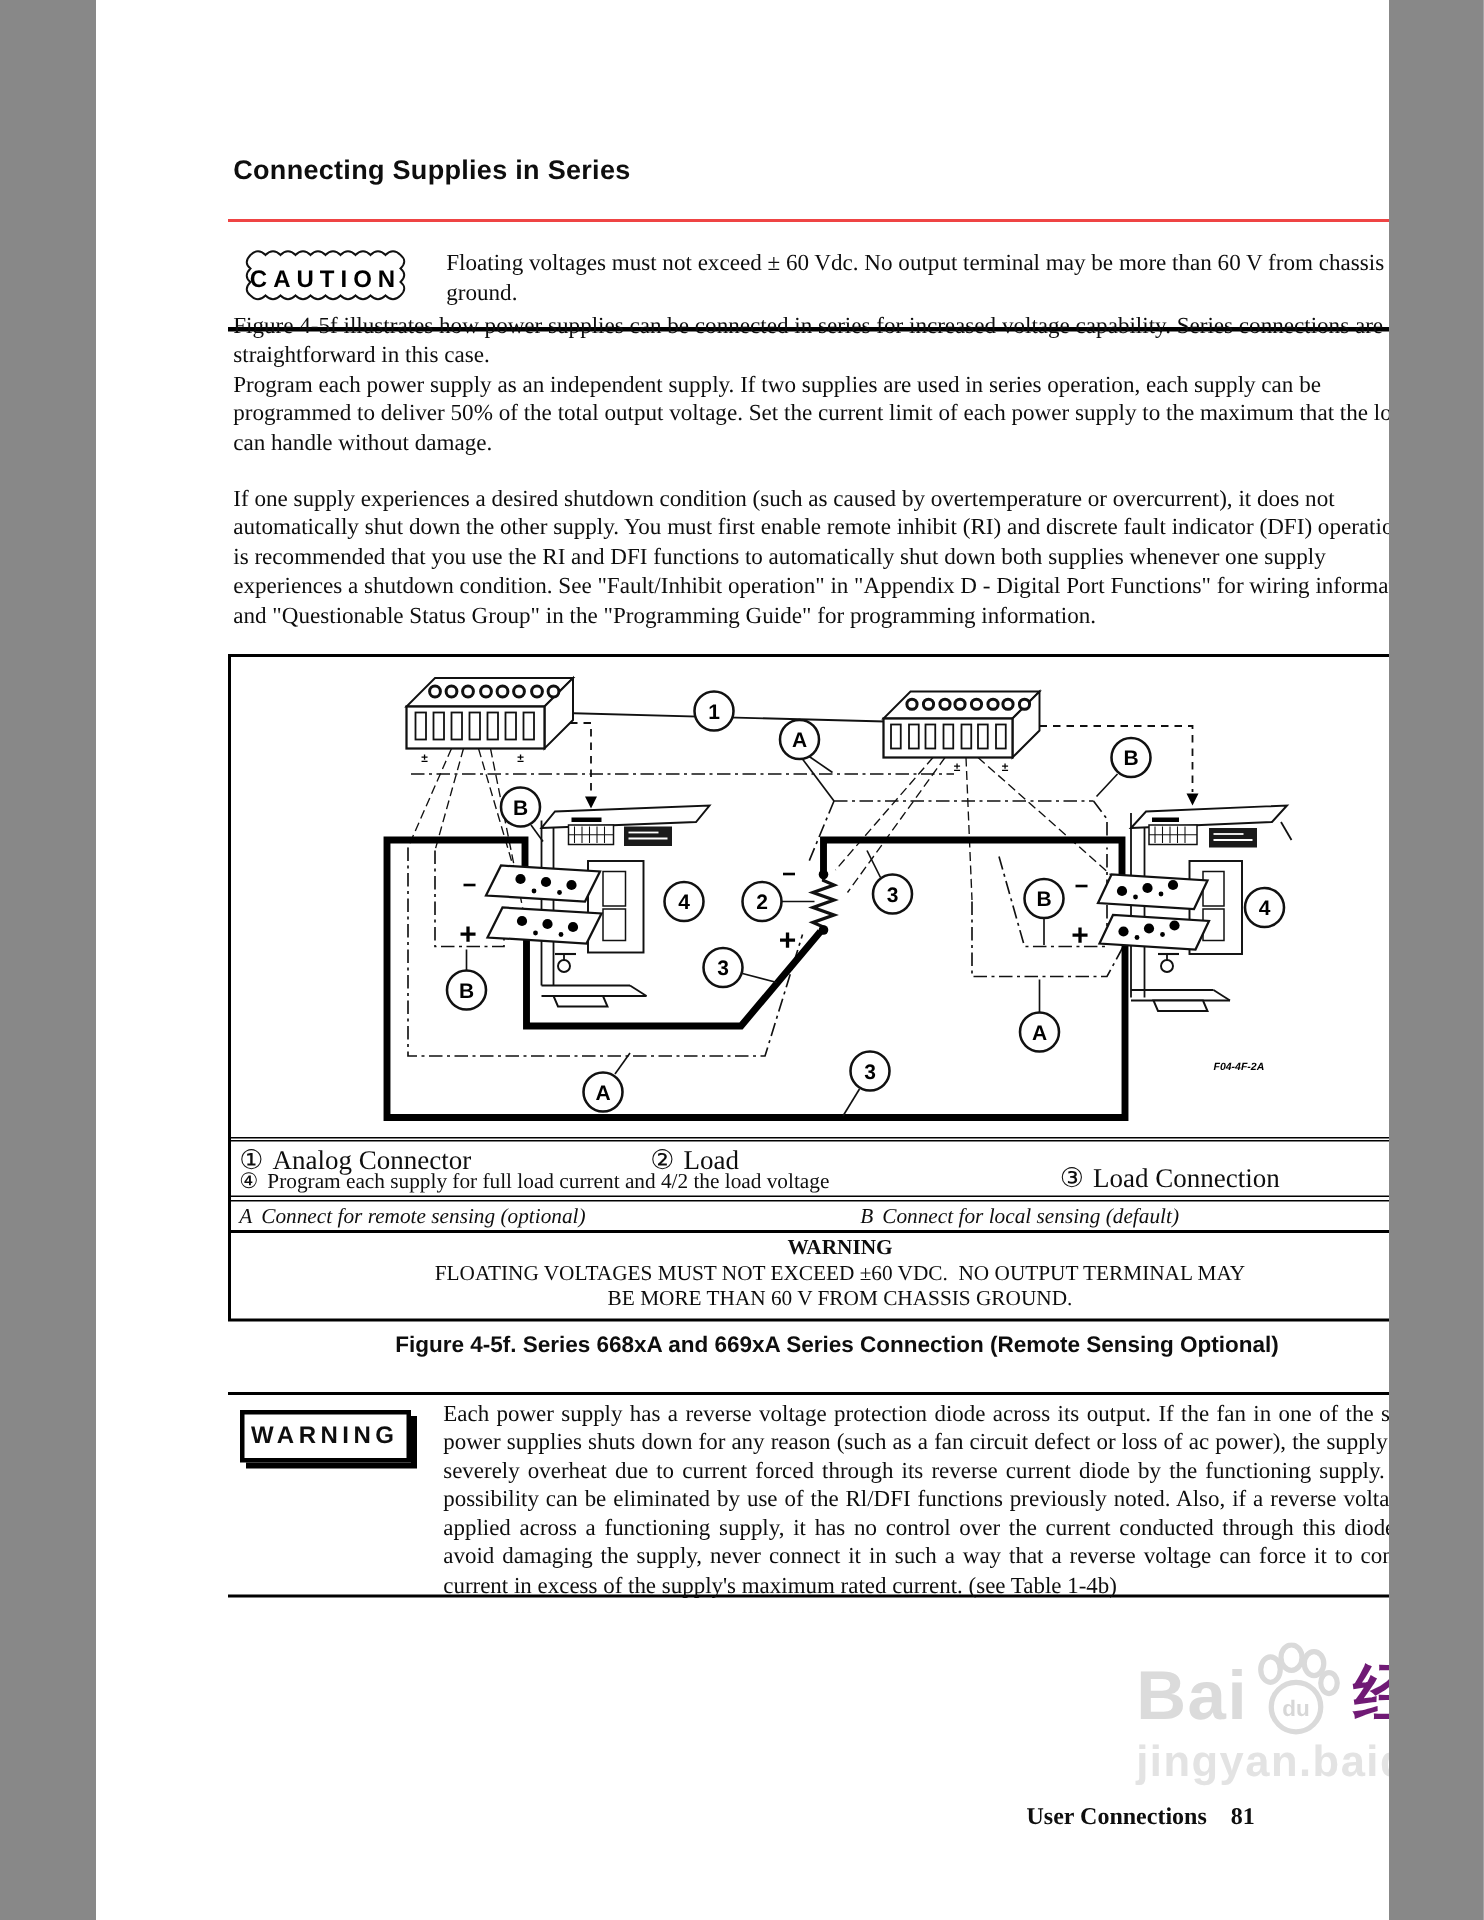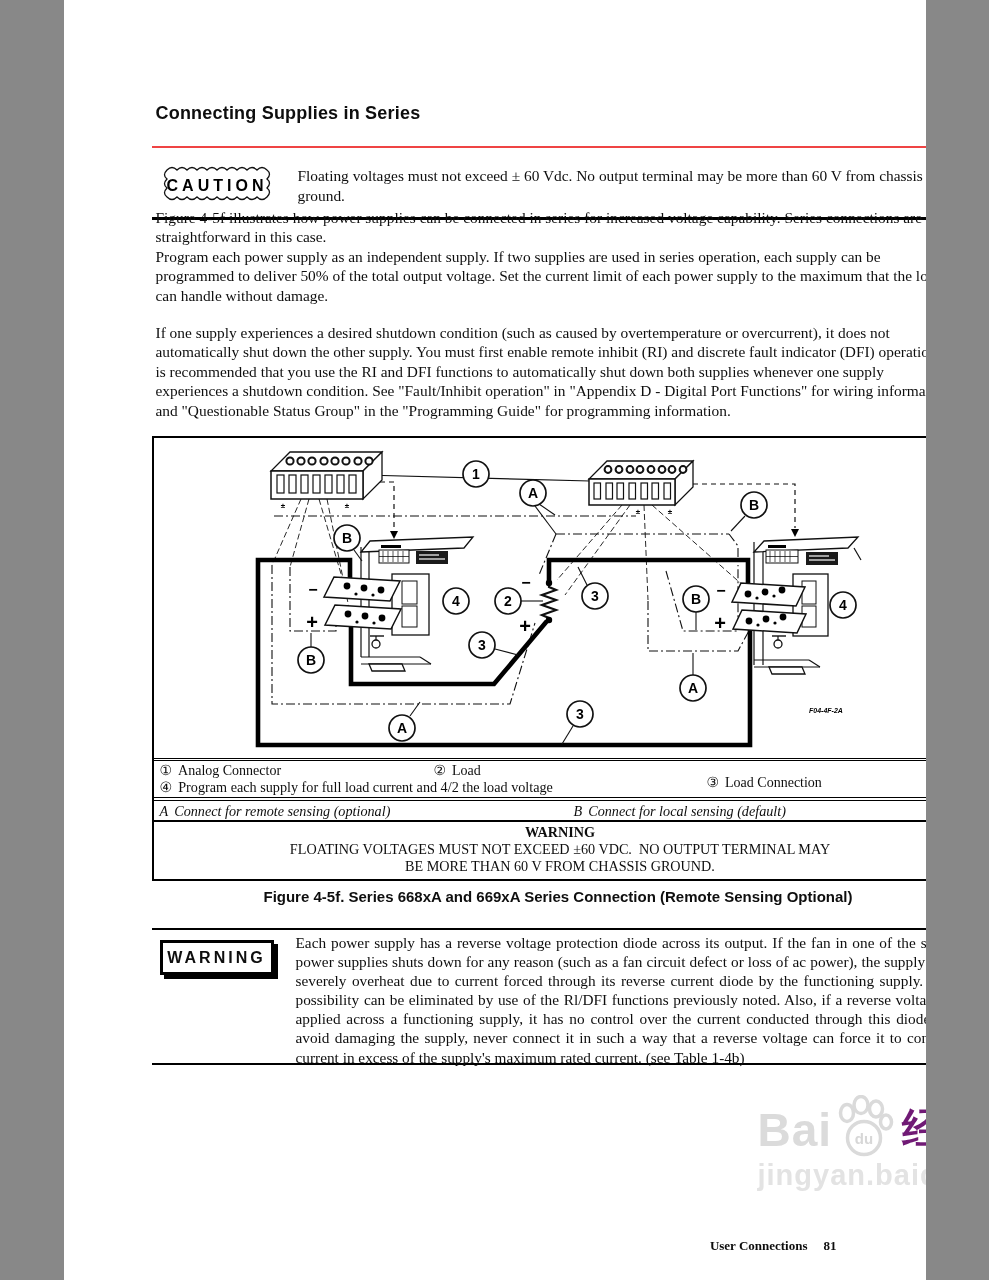--- a/index.html
+++ b/index.html
@@ -14,42 +14,42 @@
   .caution-badge{flex:none;margin-left:6px;}
   .caution-text{margin-left:20px;width:655px;font-size:15.4px;line-height:19.6px;padding-top:2px;}
   
   .body-block{position:absolute;left:92px;width:800px;font-size:15.4px;line-height:19.4px;}
   .body-block p{margin:0;}
   #block1{top:208px;} #block2{top:323px;}
   
   .figure{position:absolute;left:88px;top:436px;width:813px;border:2px solid #000;background:#fff;}
   .diagram{height:320px;}
   .diagram svg{display:block;width:100%;height:100%;}
-  .leg-row1{position:relative;height:18px;border-top:3px double #000;font-size:14px;}
+  .leg-row1{position:relative;height:18px;border-top:3px double #000;font-size:18px;}
   .leg{position:absolute;top:1px;white-space:nowrap;}
   .l0{left:6px;} .l1{left:280px;} .l2{left:553px;margin-top:12px;}
   .leg-row2{height:18px;font-size:14.2px;padding-left:6px;white-space:nowrap;}
   .sense-row{position:relative;height:19px;border-top:4px double #000;font-size:14.2px;font-style:italic;}
   .s0{left:6px;} .s1{left:420px;}
   .sense-row .leg{top:2px;}
   .sym{display:inline-block;margin-right:6px;}
   .fig-warn{border-top:2px solid #000;text-align:center;padding:2px 0 4px;
             font-size:14.2px;line-height:17px;}
   .fig-warn .t{font-weight:bold;}
   .caption{position:absolute;left:88px;top:888px;width:813px;text-align:center;
            font:bold 15px "Liberation Sans",sans-serif;}
   
   .warning-band{position:absolute;left:88px;top:928px;width:813px;height:137px;box-sizing:border-box;
                 border-top:2px solid #000;border-bottom:2px solid #000;display:flex;}
   .warn-badge{flex:none;margin:10px 0 0 8px;width:104px;height:21px;border:3px solid #000;
               box-shadow:4px 4px 0 #000;background:#fff;text-align:center;
               font:bold 16px "Liberation Sans",sans-serif;letter-spacing:3px;padding:6px 2px 2px;}
   .warn-text{margin:3px 0 0 22px;width:660px;font-size:15.3px;line-height:19.1px;text-align:justify;}
   
-  .footer{position:absolute;top:1238px;right:89px;font-weight:bold;font-size:13px;z-index:3;}
+  .footer{position:absolute;top:1203px;right:89px;font-weight:bold;font-size:16px;z-index:3;}
   .footer .pg{margin-left:16px;}
   .watermark{position:absolute;left:694px;top:1095px;z-index:1;}
   .wm-row{display:flex;align-items:flex-end;}
   .wm-bai{font:bold 46px "Liberation Sans",sans-serif;color:#dbdbdb;letter-spacing:1px;}
   .wm-paw{margin:0 2px -2px 2px;}
   .wm-cn{font:bold 42px "Liberation Sans",sans-serif;color:#701a75;letter-spacing:3px;margin-left:4px;}
   .wm-url{font:bold 29px "Liberation Sans",sans-serif;color:#e3e3e3;letter-spacing:1px;margin-top:2px;}
   
   .s{stroke:#111;fill:none;stroke-width:1.2px;}
   .sf{stroke:#111;fill:#fff;stroke-width:1.3px;}

